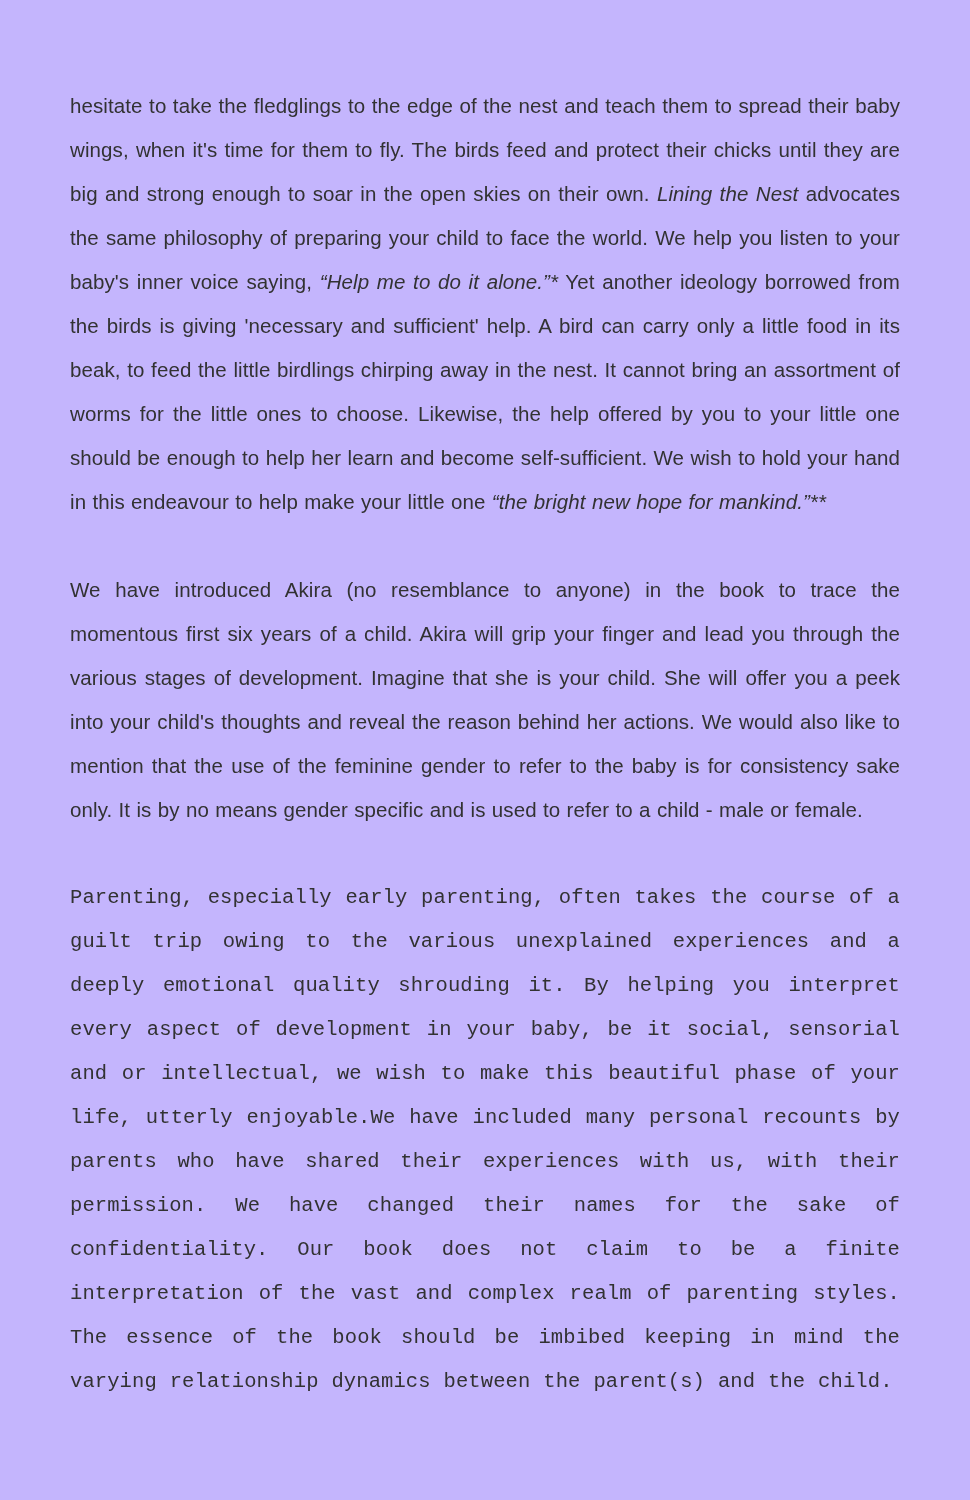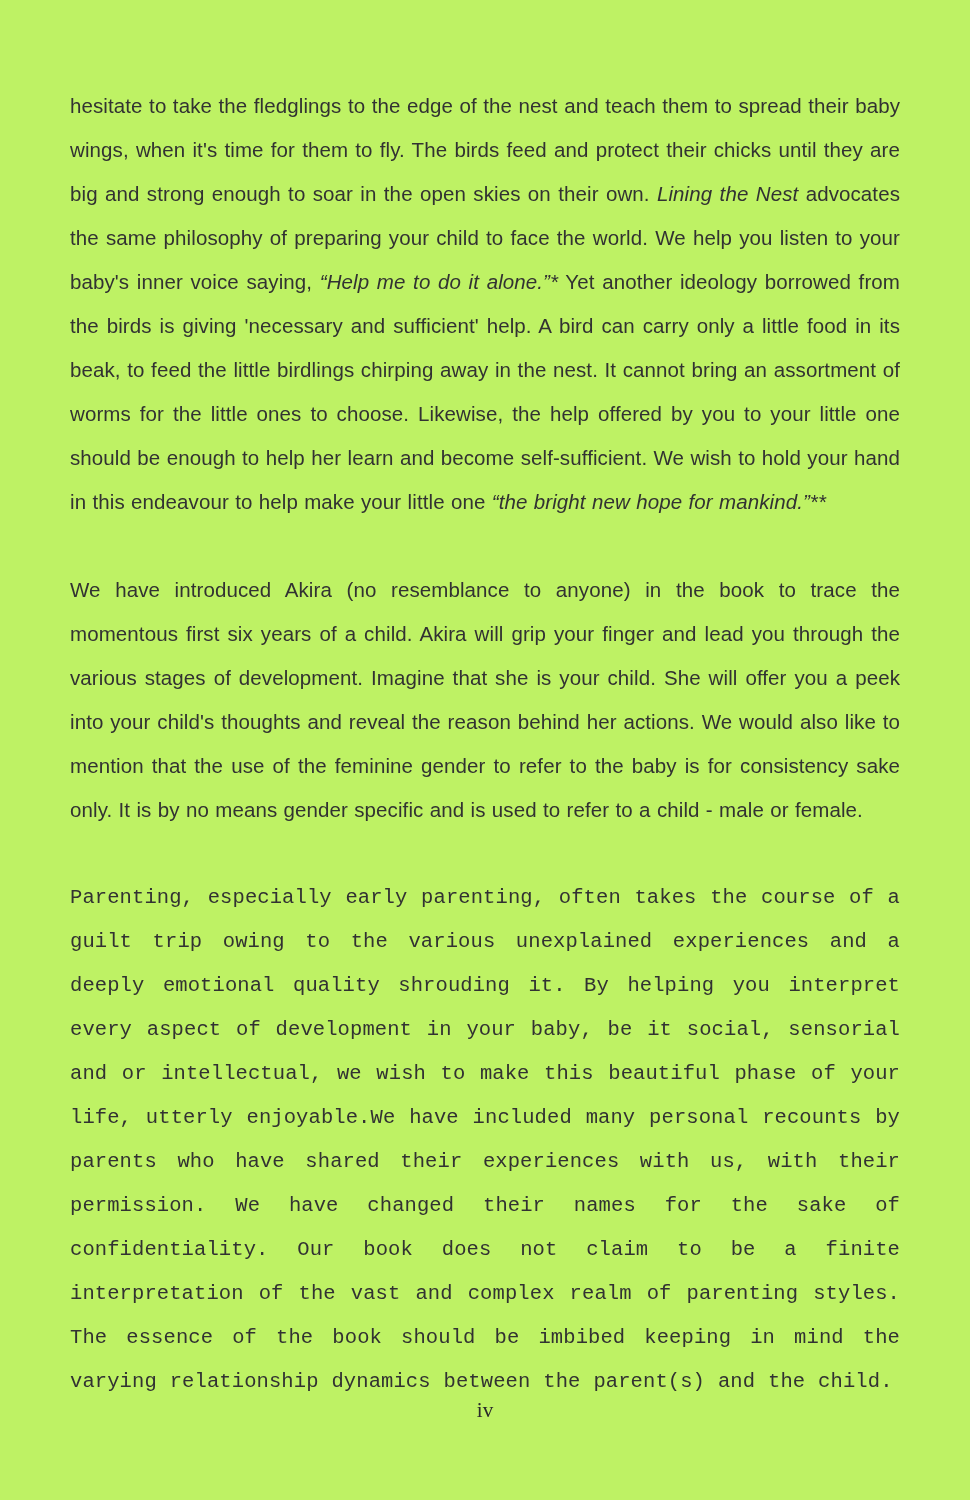--- a/index.html
+++ b/index.html
@@ -4,21 +4,21 @@
 <style>
   html, body {
     margin: 0;
     padding: 0;
     background: #ffffff;
   }
   .page {
     position: relative;
     width: 970px;
     height: 1500px;
-    background: #bef264;
+    background: #c4b5fd;
     overflow: hidden;
     font-family: "Liberation Sans", sans-serif;
   }
   .content {
     position: absolute;
     left: 70px;
     top: 84px;
     width: 830px;
   }
   .para {
@@ -50,14 +50,13 @@
 </style>
 </head>
 <body>
 
 <div class="page">
   <div class="content">
       <p class="para"><span>hesitate to take the fledglings to the edge of the nest and teach them to spread their baby wings, when it's time for them to fly. The birds feed and protect their chicks until they are big and strong enough to soar in the open skies on their own. </span><span class="italic">Lining the Nest</span><span> advocates the same philosophy of preparing your child to face the world. We help you listen to your baby's inner voice saying, </span><span class="italic">“Help me to do it alone.”*</span><span> Yet another ideology borrowed from the birds is giving 'necessary and sufficient' help. A bird can carry only a little food in its beak, to feed the little birdlings chirping away in the nest. It cannot bring an assortment of worms for the little ones to choose. Likewise, the help offered by you to your little one should be enough to help her learn and become self-sufficient. We wish to hold your hand in this endeavour to help make your little one </span><span class="italic">“the bright new hope for mankind.”**</span></p>
       <p class="para"><span>We have introduced Akira (no resemblance to anyone) in the book to trace the momentous first six years of a child. Akira will grip your finger and lead you through the various stages of development. Imagine that she is your child. She will offer you a peek into your child's thoughts and reveal the reason behind her actions. We would also like to mention that the use of the feminine gender to refer to the baby is for consistency sake only. It is by no means gender specific and is used to refer to a child - male or female.</span></p>
       <p class="para"><span>Parenting, especially early parenting, often takes the course of a guilt trip owing to the various unexplained experiences and a deeply emotional quality shrouding it. By helping you interpret every aspect of development in your baby, be it social, sensorial and or intellectual, we wish to make this beautiful phase of your life, utterly enjoyable.We have included many personal recounts by parents who have shared their experiences with us, with their permission. We have changed their names for the sake of confidentiality. Our book does not claim to be a finite interpretation of the vast and complex realm of parenting styles. The essence of the book should be imbibed keeping in mind the varying relationship dynamics between the parent(s) and the child.</span></p>
     </div>
-  <div class="page-number">iv</div>
 </div>
 
 </body></html>

